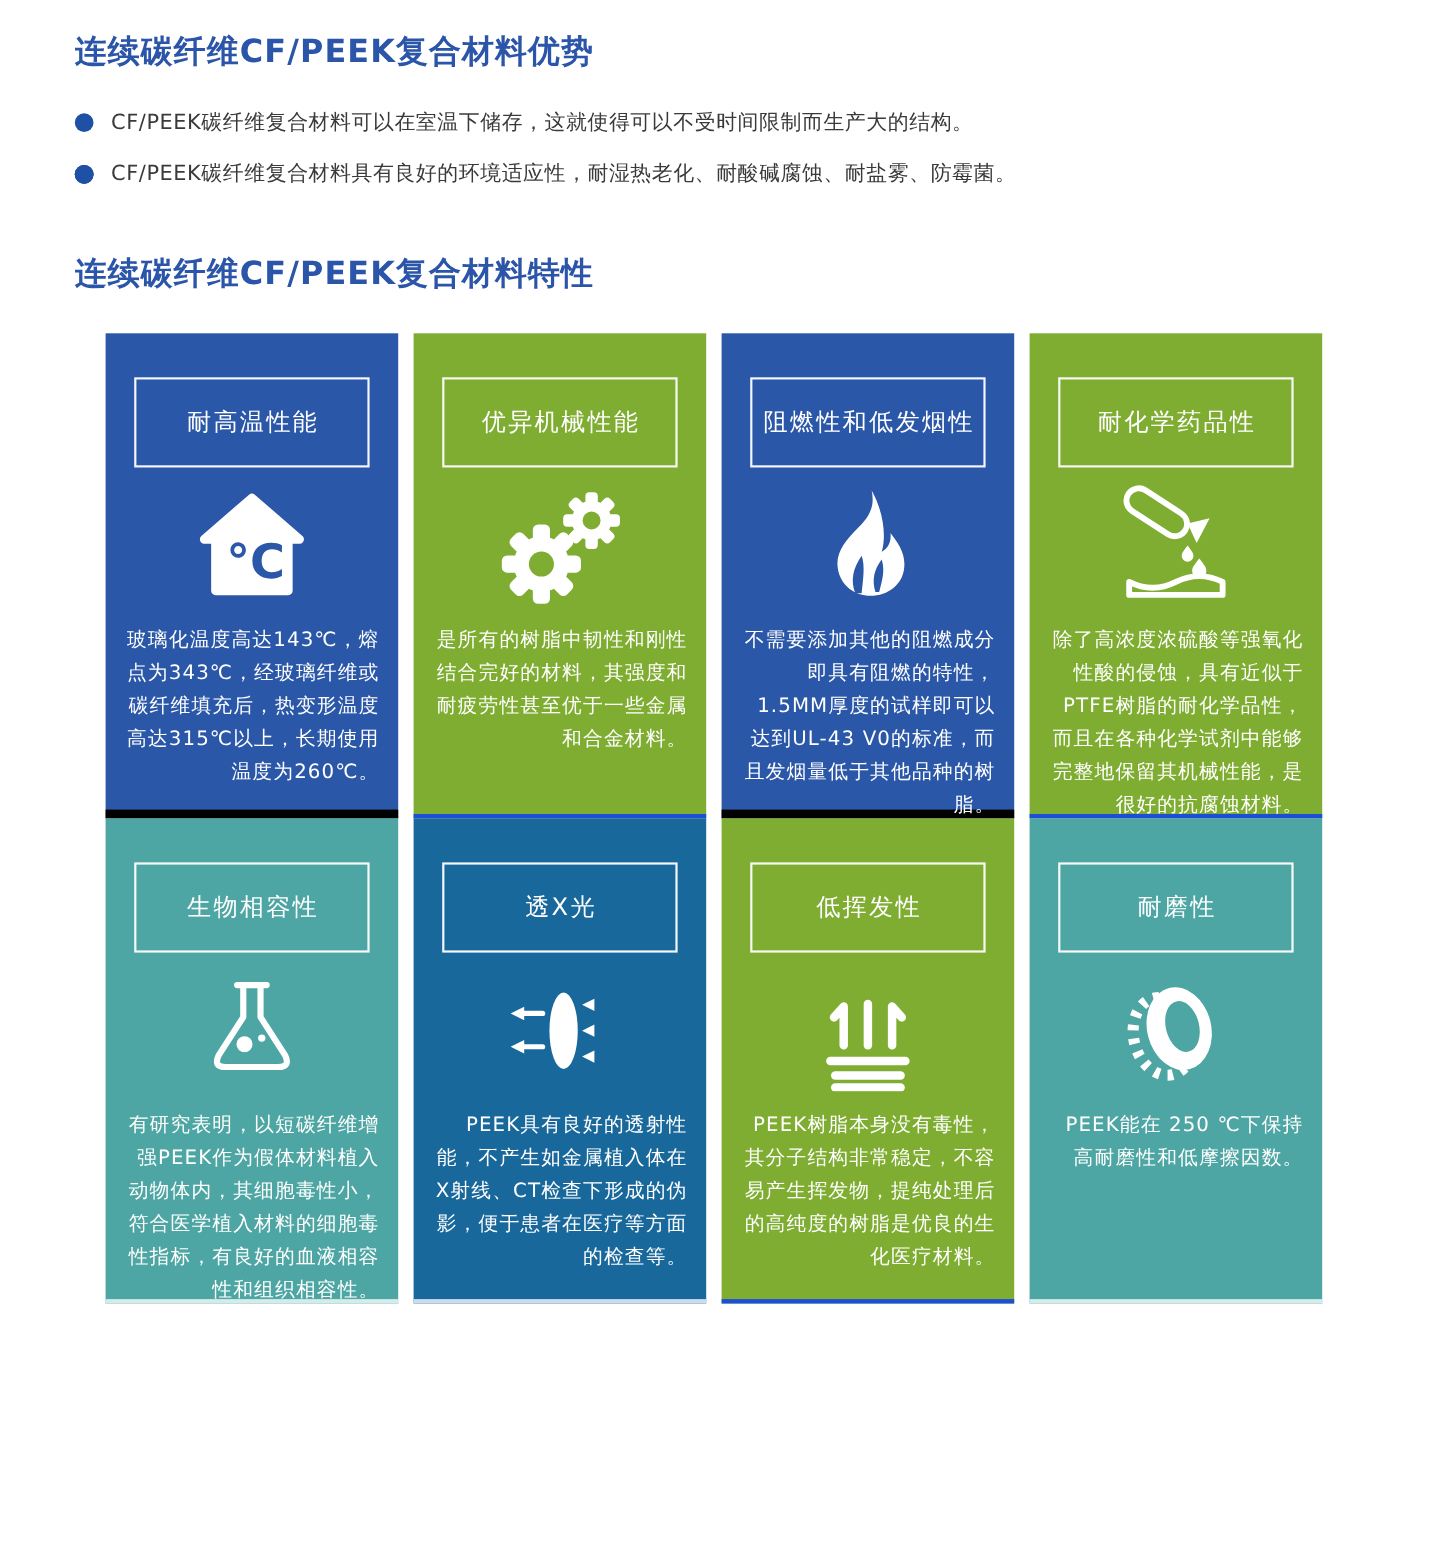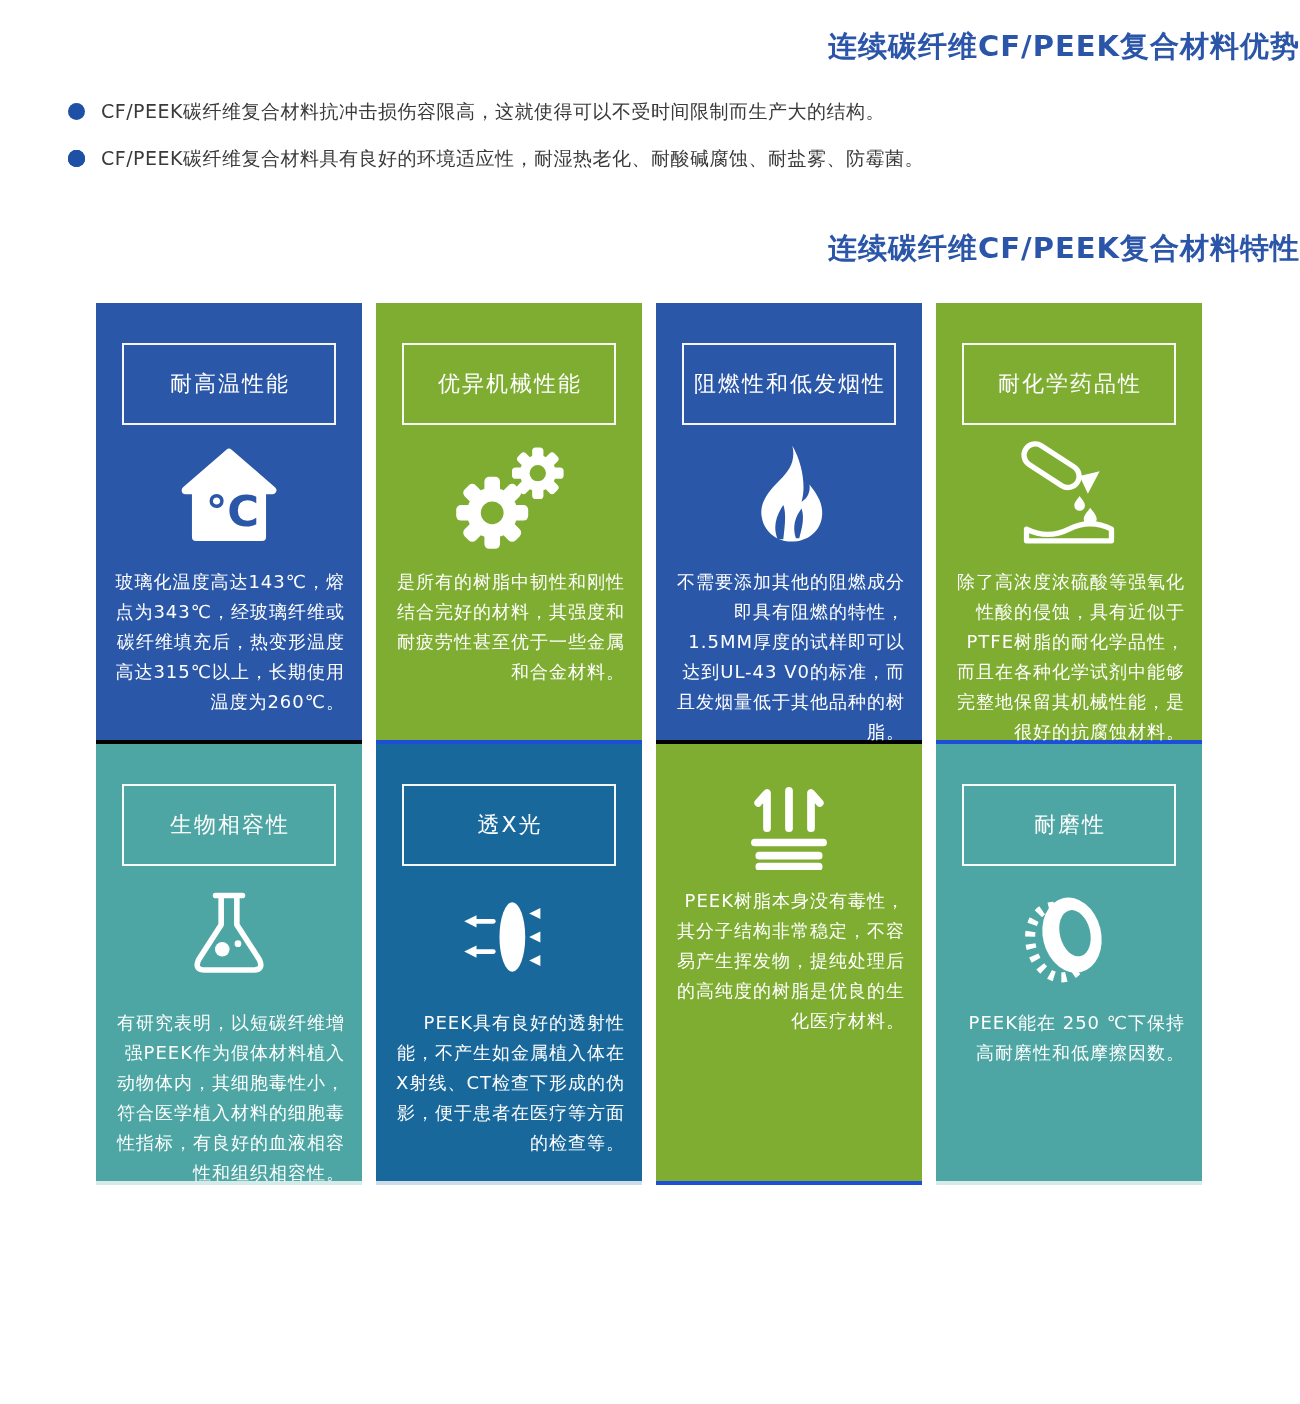--- a/index.html
+++ b/index.html
@@ -6,21 +6,21 @@
   html,body { margin:0; padding:0; }
   body {
     width:1300px; height:1404px; background:#ffffff;
     font-family:"DejaVu Sans", sans-serif; overflow:hidden;
   }
   .page { position:relative; width:1300px; height:1404px; }
 
   
   .sec-title {
     margin:0 0 0 68px; padding-top:27px;
-    font-size:29px; font-weight:bold; color:#2b55a8; letter-spacing:1px;text-align:right;
+    font-size:29px; font-weight:bold; color:#2b55a8; letter-spacing:1px;
   }
   .adv-list { list-style:none; margin:22px 40px 0 68px; padding:0; }
   .adv-item {
     position:relative; padding-left:33px; padding-right:10px;
     font-size:19px; line-height:44px; color:#3a3a3a;
     letter-spacing:0.5px; margin-bottom:3px;
   }
   .dot {
     position:absolute; left:0; top:14px; width:17px; height:17px;
     border-radius:50%; background:#1e50a6;
@@ -29,21 +29,21 @@
   
   .features-title { padding-top:46px; }
   .grid {
     margin:34px 0 0 96px; width:1106px;
     display:grid; grid-template-columns:repeat(4,266px); column-gap:14px; row-gap:0;
   }
   .card {
     height:441px; color:#ffffff;
     display:flex; flex-direction:column; align-items:center;
   }
-  .c-royal { background:#2a57a7; border-bottom:4px solid #000000; }
+  .c-royal { background:#2a57a7; border-bottom:8px solid #000000; }
   .c-green { background:#7ead31; border-bottom:4px solid #1d4ed8; }
   .c-teal  { background:#4da6a3; border-bottom:4px solid #d4ebe9; }
   .c-steel { background:#19689b; border-bottom:4px solid #cddcea; }
 
   .titlebox {
     margin-top:40px; width:214px; height:82px; flex:0 0 auto;
     border:2px solid rgba(255,255,255,0.95);
     display:flex; align-items:center; justify-content:center;
   }
   .titlebox span { font-size:22px; letter-spacing:2px; text-indent:2px; white-space:nowrap; }
@@ -58,21 +58,21 @@
 </head>
 <body>
 
 <div class="page">
 
   <section>
     <h1 class="sec-title">连续碳纤维CF/PEEK复合材料优势</h1>
     <ul class="adv-list">
       <li class="adv-item">
         <span class="dot"></span>
-        <span>CF/PEEK碳纤维复合材料抗冲击损伤容限高，这就使得可以不受时间限制而生产大的结构。</span>
+        <span>CF/PEEK碳纤维复合材料可以在室温下储存，这就使得可以不受时间限制而生产大的结构。</span>
       </li>
       <li class="adv-item">
         <span class="dot"></span>
       </li>
       <li class="adv-item">
         <span class="dot"></span>
       </li>
       <li class="adv-item">
         <span class="dot"></span>
         <span>CF/PEEK碳纤维复合材料具有良好的环境适应性，耐湿热老化、耐酸碱腐蚀、耐盐雾、防霉菌。</span>
@@ -193,20 +193,23 @@
             <path fill="#fff" d="M10 63 l11 -5.5 v11 Z"></path>
             <path fill="#fff" d="M68 29 l10 -5 v10 Z"></path>
             <path fill="#fff" d="M68 50 l10 -5 v10 Z"></path>
             <path fill="#fff" d="M68 71 l10 -5 v10 Z"></path>
           </svg>
         </div>
         <p class="card-body">PEEK具有良好的透射性能，不产生如金属植入体在X射线、CT检查下形成的伪影，便于患者在医疗等方面的检查等。</p>
       </div>
 
       <div class="card c-green">
+        <div class="titlebox">
+          <span>低挥发性</span>
+        </div>
         <div class="iconbox">
           <svg viewBox="0 0 100 100" width="110" height="110" aria-hidden="true">
             <g stroke="#fff" stroke-width="7" fill="none" stroke-linecap="round" stroke-linejoin="round">
               <path d="M22 39 l8 -9 v32"></path>
               <path d="M50 28 v34"></path>
               <path d="M78 39 l-8 -9 v32"></path>
               <path d="M19 75 h62"></path>
               <path d="M23 87 h54"></path>
               <path d="M23 97 h54"></path>
             </g>

